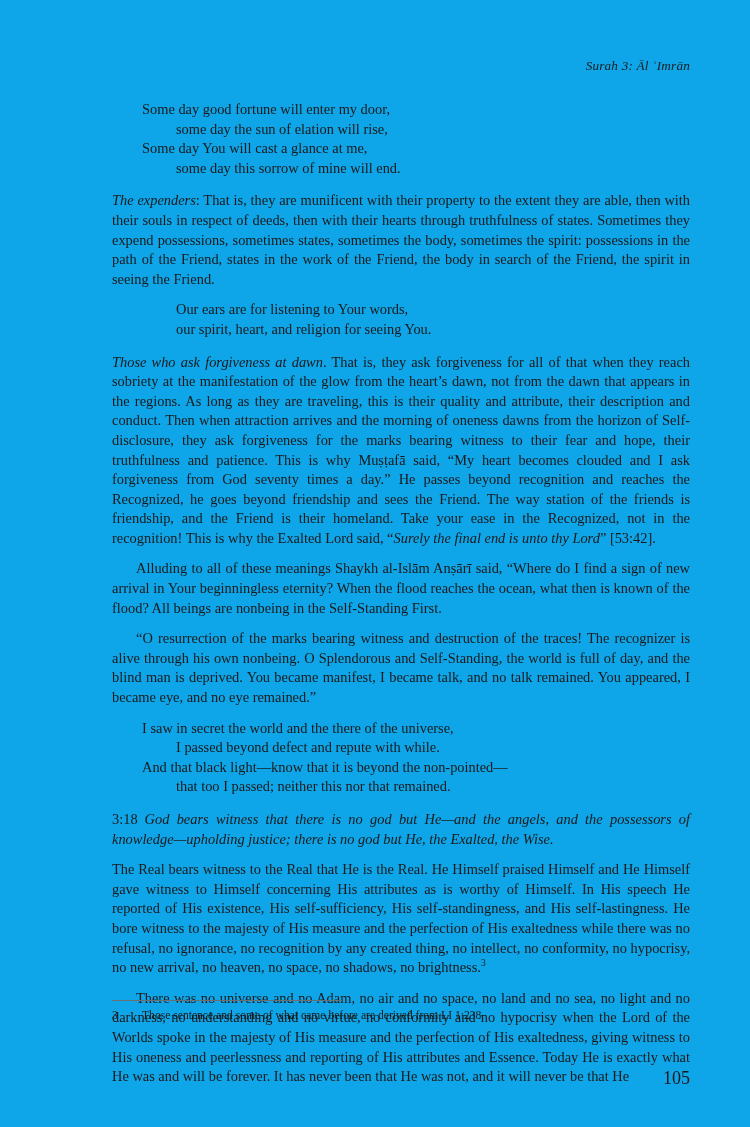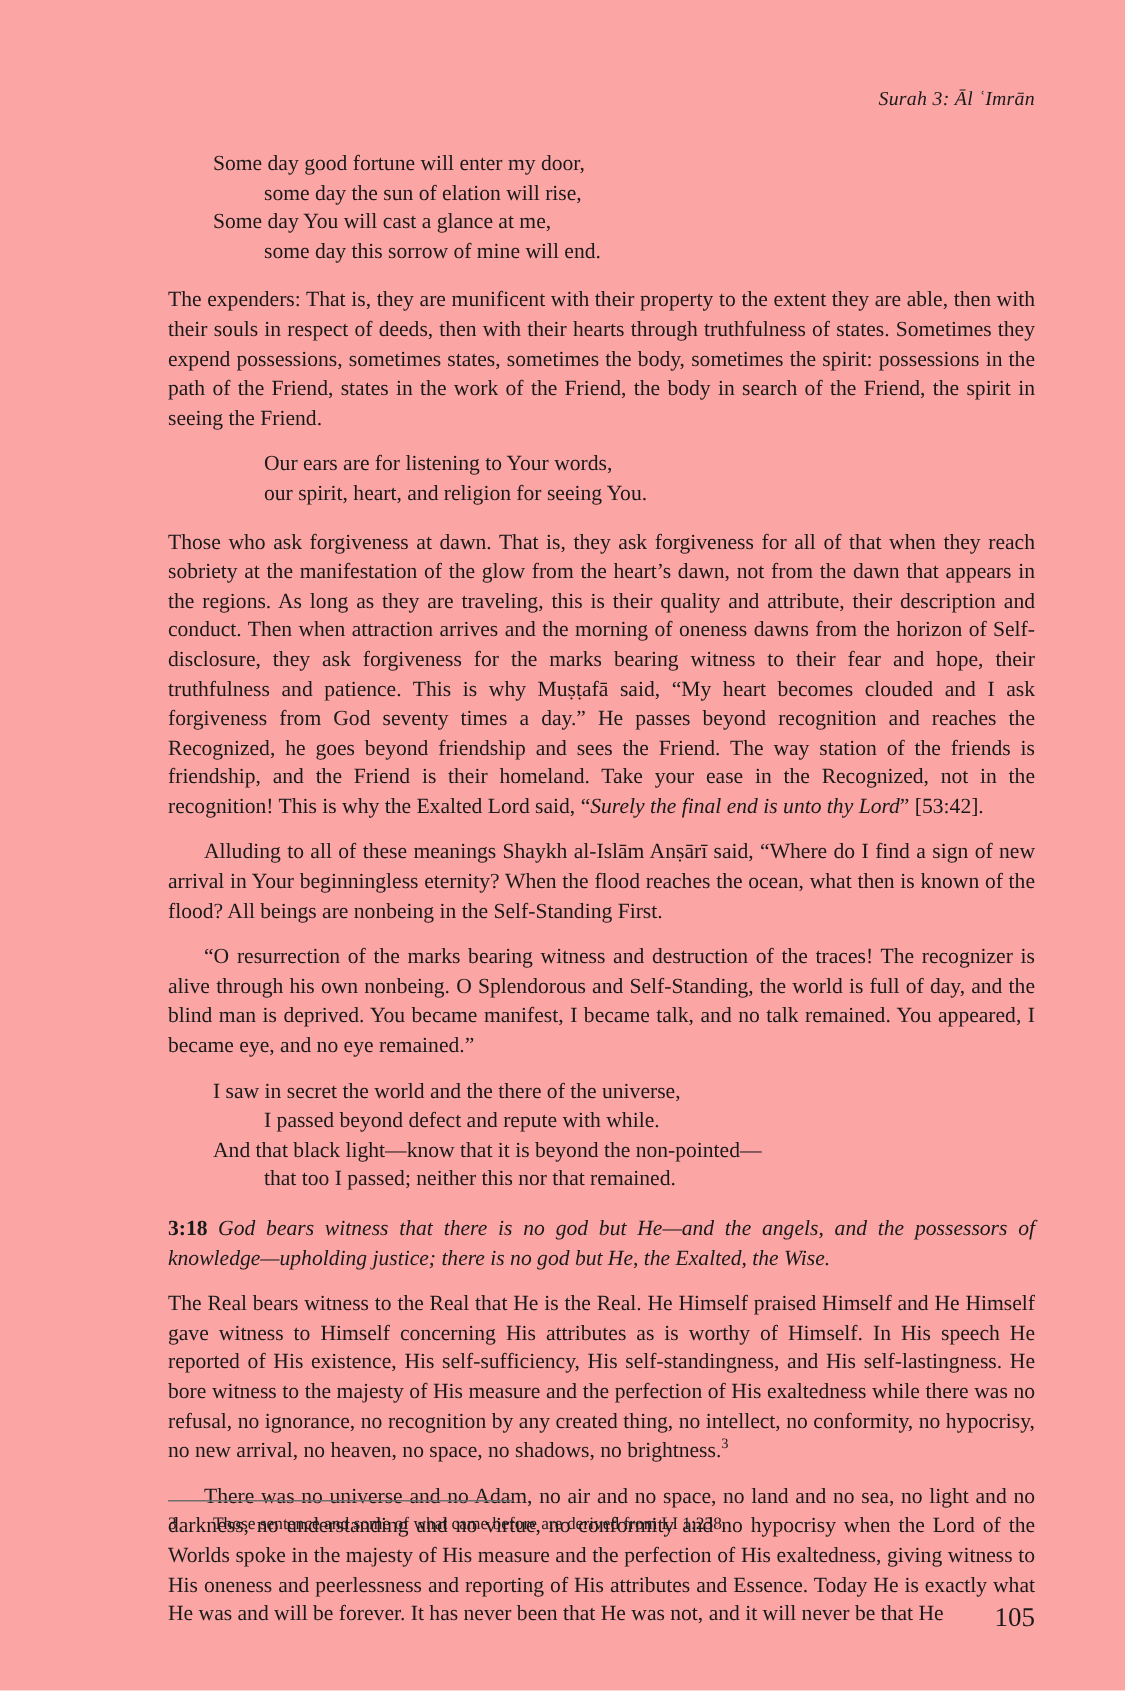--- a/index.html
+++ b/index.html
@@ -9,21 +9,21 @@
   }
   body {
     font-family: "Liberation Serif", "DejaVu Serif", serif;
     color: #1a1a1a;
   }
   .page {
     position: relative;
     width: 750px;
     height: 1127px;
     margin: 0 auto;
-    background: #fca5a5;
+    background: #0ea5e9;
     box-sizing: border-box;
     overflow: hidden;
   }
   .content {
     position: absolute;
     left: 112px;
     top: 0;
     width: 578px;
   }
   .running-head {
@@ -46,20 +46,21 @@
     -webkit-hyphens: manual;
     hyphens: manual;
   }
   p.prose {
     margin-bottom: 11px;
   }
   p.indent-first {
     text-indent: 24px;
   }
   .lemma {
+    font-style: italic;
   }
   .quoted-italic {
     font-style: italic;
   }
   
   .verse {
     margin: 0 0 11px 0;
     padding-left: 30px;
   }
   .verse .line {
@@ -76,21 +77,21 @@
   }
   
   .verse-heading {
     margin: 0 0 11px 0;
     font-size: 14.4px;
     line-height: 19.6px;
     text-align: justify;
     font-weight: bold;
   }
   .verse-heading .vnum {
-    font-weight: bold;
+    font-weight: normal;
     font-style: normal;
     margin-right: 7px;
   }
   .verse-heading .vtext {
     font-weight: normal;
     font-style: italic;
   }
   sup.fn {
     font-size: 9.6px;
     vertical-align: super;

